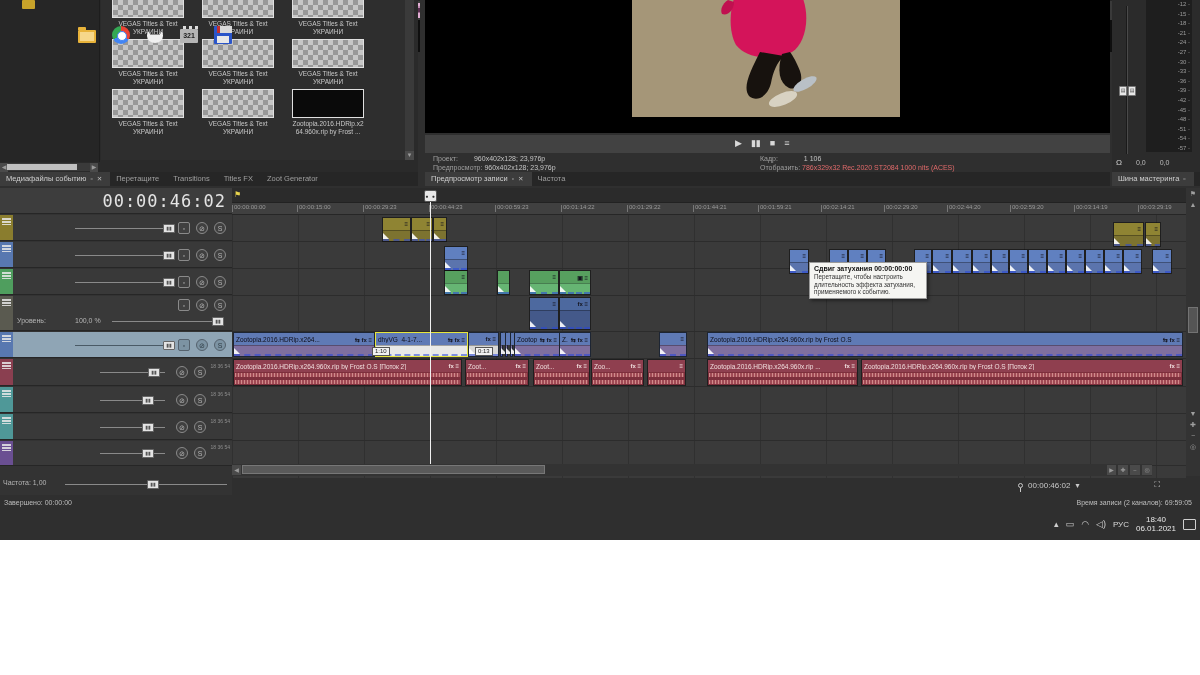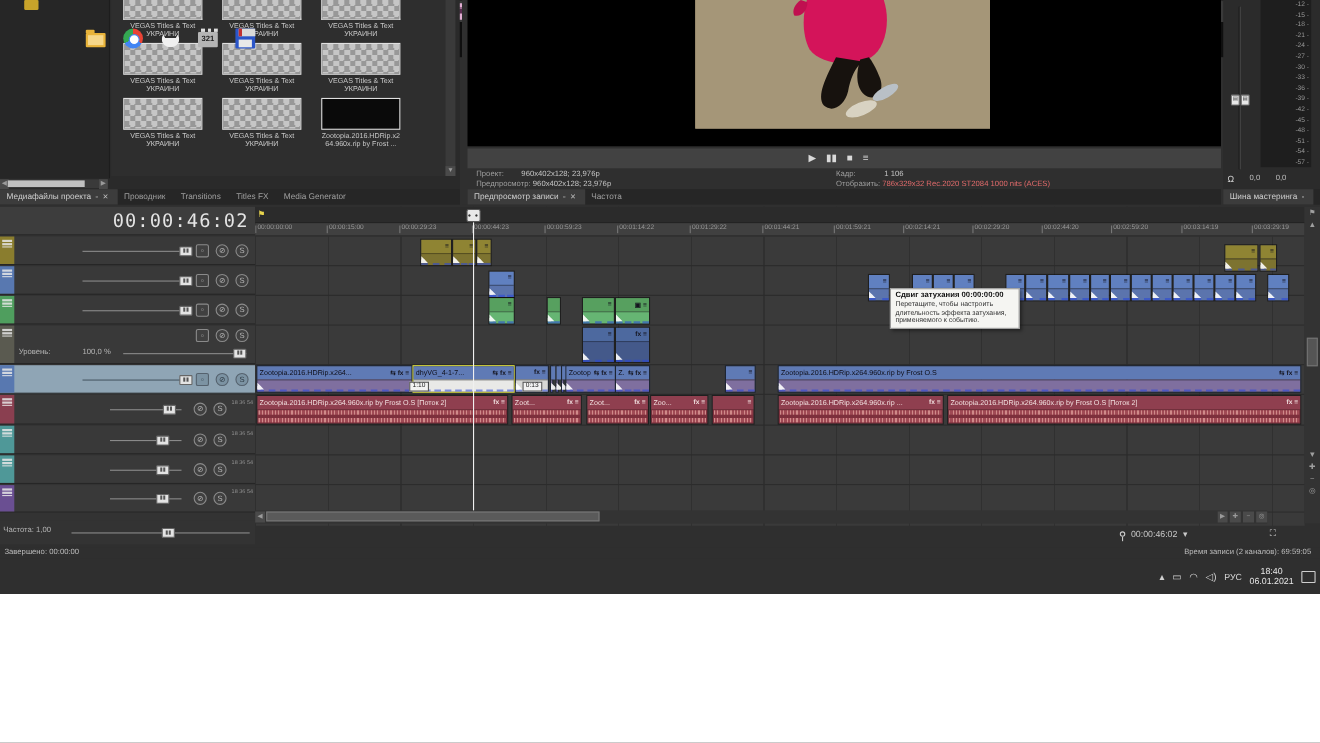--- a/index.html
+++ b/index.html
@@ -190,25 +190,25 @@
         <div class="mp-item">
           <div class="mp-thumb" style="background: rgb(10, 10, 10);"></div>
           <div class="mp-label"><span>Zootopia.2016.HDRip.x2</span><br><span>64.960x.rip by Frost ...</span></div>
         </div>
 
     </div>
     <div class="vscroll abs" style="left:405px;top:0;height:160px;">
       <span class="sb-btn abs" style="left:0;right:0;bottom:0;">▼</span>
     </div>
     <div class="tabbar abs" style="left:0;top:172px;width:418px;">
-      <div class="tab active"><span>Медиафайлы проекта</span><span class="wbtn">▫</span><span class="wbtn">✕</span></div>
-      <div class="tab">Проводник</div>
+      <div class="tab active"><span>Медиафайлы событию</span><span class="wbtn">▫</span><span class="wbtn">✕</span></div>
+      <div class="tab">Перетащите</div>
       <div class="tab">Transitions</div>
       <div class="tab">Titles FX</div>
-      <div class="tab">Media Generator</div>
+      <div class="tab">Zoot Generator</div>
     </div>
   </div>
 
   <div id="preview" class="abs">
     <div id="pv-black" class="abs">
       <div id="pv-frame" class="abs">
         <svg width="268" height="117" viewBox="0 0 268 117">
           <rect width="268" height="117" fill="#a59678"></rect>
           <path d="M103,-4 L170,-4 C179,18 173,44 160,52 C140,62 114,58 104,45 C96,30 98,8 103,-4 Z" fill="#d4145a"></path>
           <path d="M96,0 C90,4 88,10 90,14 C96,16 102,10 102,2 Z" fill="#c01050"></path>

